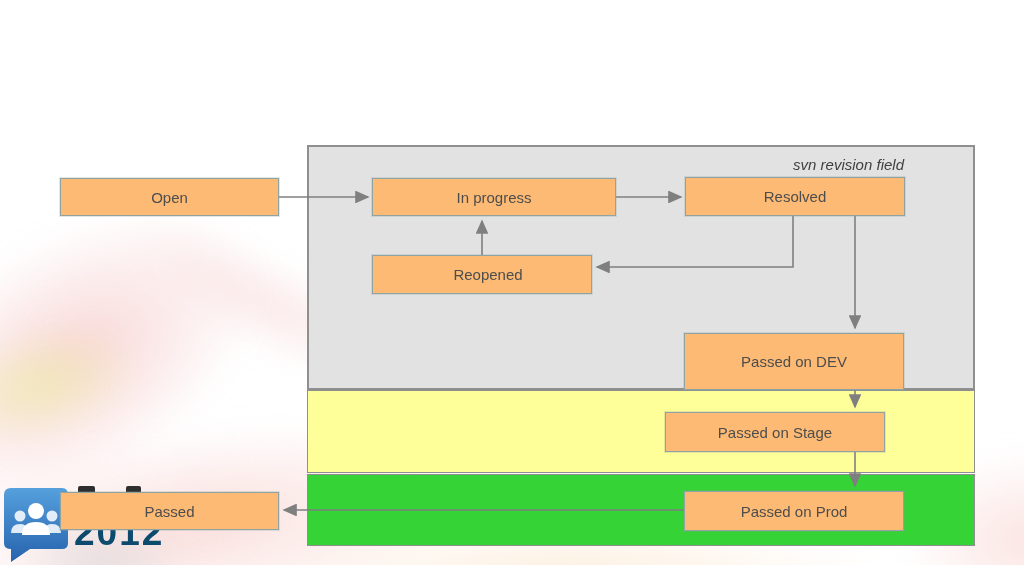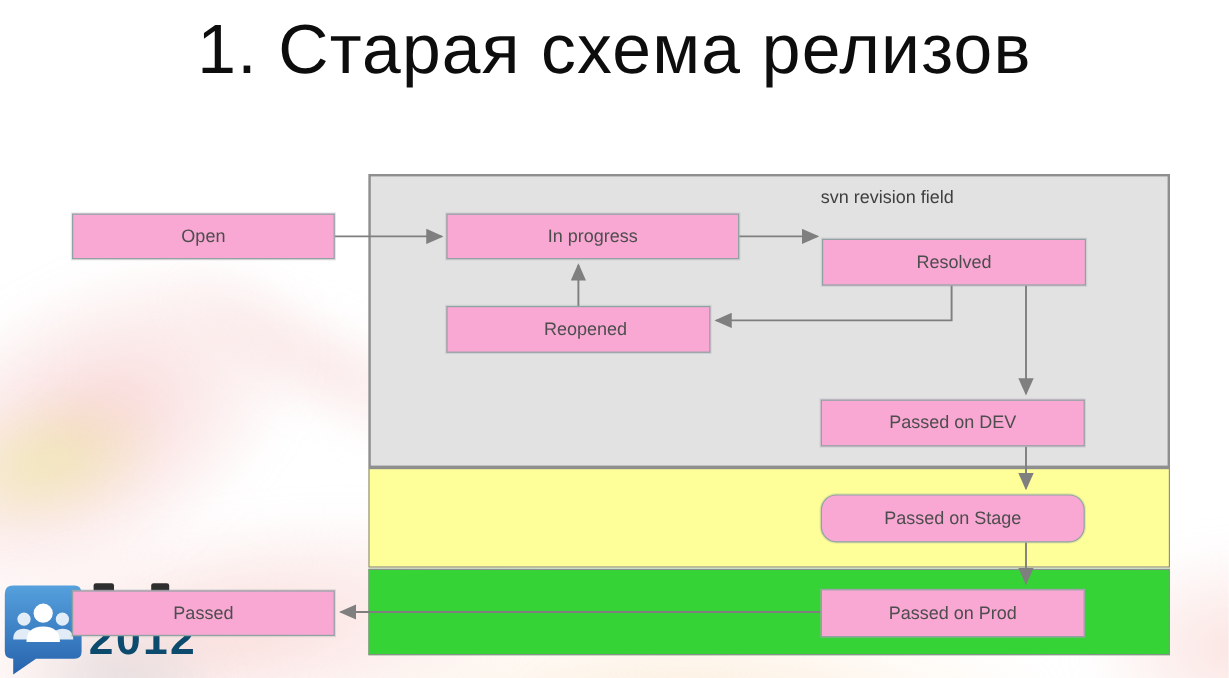--- a/index.html
+++ b/index.html
@@ -31,26 +31,26 @@
   .jira{
     position:absolute;left:425px;top:103px;width:200px;text-align:center;
     font-size:29px;font-weight:700;color:#3b3b3b;
   }
   .zone{position:absolute;box-sizing:border-box;border:1px solid #8f8f8f;}
   .zone-gray{left:307px;top:145px;width:668px;height:245px;background:#e2e2e2;border-width:2px;}
   .zone-yellow{left:307px;top:390px;width:668px;height:83px;background:#ffff99;}
   .zone-green{left:307px;top:474px;width:668px;height:72px;background:#35d335;}
 
   .svn-label{
-    position:absolute;left:684px;top:156px;width:220px;text-align:left;
-    font-size:15px;color:#3f3f3f;
+    position:absolute;left:684px;top:156px;width:220px;text-align:right;
+    font-size:15px;color:#3f3f3f;font-style:italic;
   }
   svg.wires{position:absolute;left:0;top:0;}
   .node{
-    position:absolute;box-sizing:border-box;background:#f9a8d4;
+    position:absolute;box-sizing:border-box;background:#fdba74;
     border:1px solid #8fa3a3;box-shadow:0 0 0 1px rgba(140,160,160,.25);
     display:flex;align-items:center;justify-content:center;
     font-size:15px;color:#4d4d4d;
   }
   .frag{position:absolute;background:#2e2e2e;border-radius:2px;}
   .year{
     position:absolute;left:74px;top:512px;font-size:37px;font-weight:700;
     color:#0c4a6e;letter-spacing:2px;
   }
   .logo{position:absolute;left:2px;top:487px;}
@@ -61,21 +61,20 @@
 <div class="slide">
 
   <div class="blob b1"></div>
   <div class="blob b7"></div>
   <div class="blob b2"></div>
   <div class="blob b3"></div>
   <div class="blob b4"></div>
   <div class="blob b5"></div>
   <div class="blob b6"></div>
 
-  <div class="title">1. Старая схема релизов</div>
 
   <div class="zone zone-gray"></div>
   <div class="zone zone-yellow"></div>
   <div class="zone zone-green"></div>
 
   <div class="svn-label">svn revision field</div>
 
   <svg class="wires" width="1024" height="565" viewBox="0 0 1024 565">
     <defs>
       <marker id="ah" markerWidth="9" markerHeight="8" refX="8" refY="4" orient="auto">
@@ -111,20 +110,20 @@
       <path d="M42 46 L42 42 Q44 37 50 37 Q59 37 59 46 Z" fill="#ffffff" opacity="0.85"></path>
     </svg>
   </div>
   <div class="year">2012</div>
 
   <div class="frag" style="left:78px;top:486px;width:17px;height:10px;"></div>
   <div class="frag" style="left:126px;top:486px;width:15px;height:10px;"></div>
 
   <div class="node" style="left:60px;top:178px;width:219px;height:38px;">Open</div>
   <div class="node" style="left:372px;top:178px;width:244px;height:38px;">In progress</div>
-  <div class="node" style="left:685px;top:177px;width:220px;height:39px;margin-top:22px;">Resolved</div>
+  <div class="node" style="left:685px;top:177px;width:220px;height:39px;">Resolved</div>
   <div class="node" style="left:372px;top:255px;width:220px;height:39px;padding-left:12px;">Reopened</div>
-  <div class="node" style="left:684px;top:333px;width:220px;height:39px;">Passed on DEV</div>
-  <div class="node" style="left:684px;top:412px;width:220px;height:40px;border-radius:13px;">Passed on Stage</div>
+  <div class="node" style="left:684px;top:333px;width:220px;height:57px;">Passed on DEV</div>
+  <div class="node" style="left:665px;top:412px;width:220px;height:40px;">Passed on Stage</div>
   <div class="node" style="left:684px;top:491px;width:220px;height:40px;">Passed on Prod</div>
   <div class="node" style="left:60px;top:492px;width:219px;height:38px;">Passed</div>
 
 </div>
 
 </body></html>

